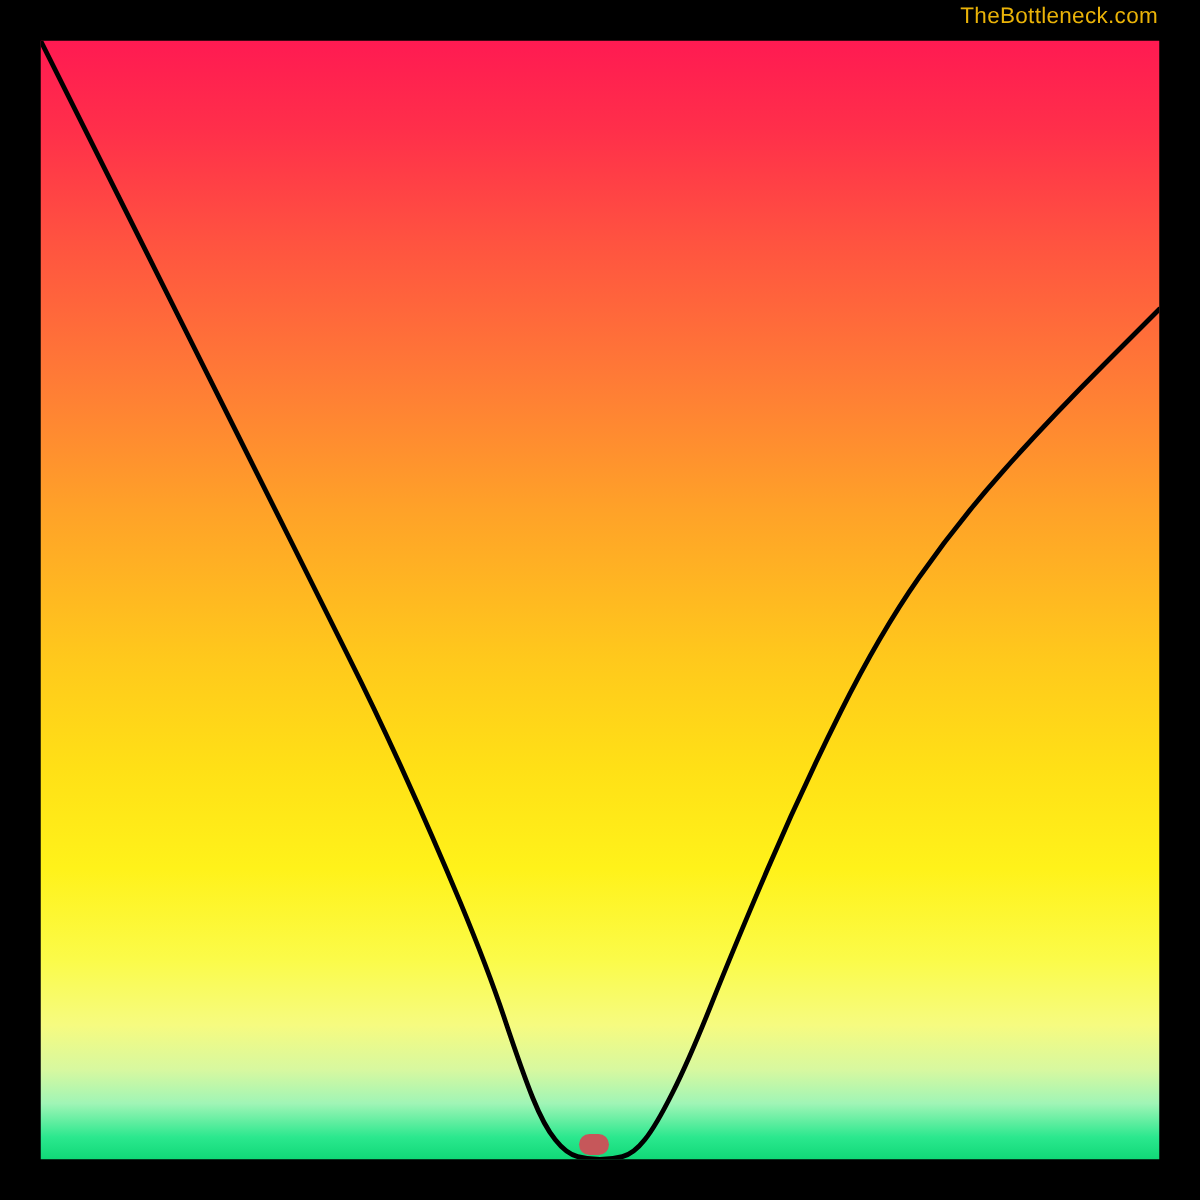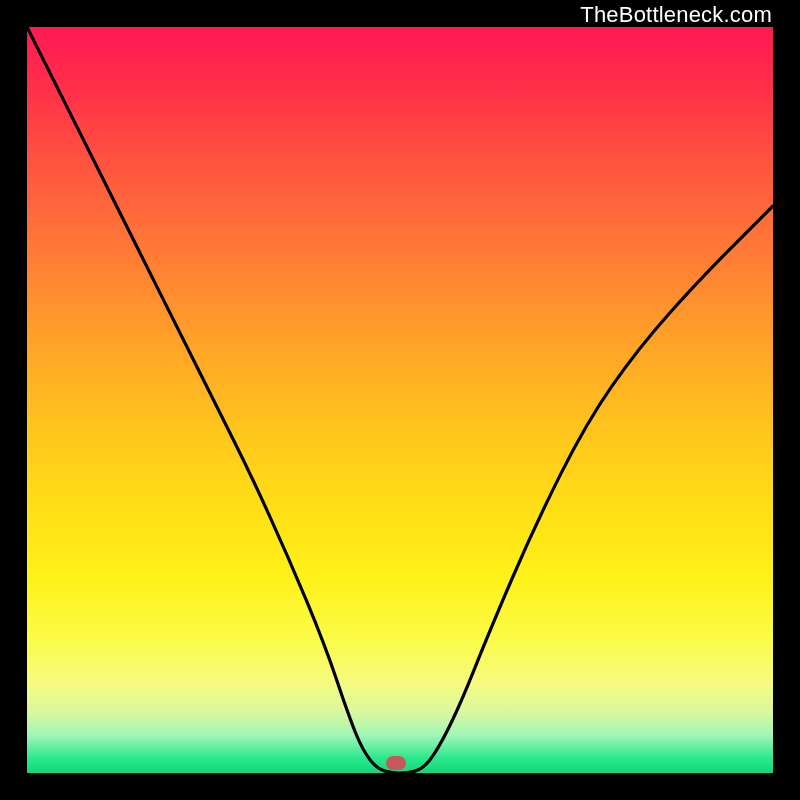--- a/index.html
+++ b/index.html
@@ -43,22 +43,22 @@
       #d7f8a0 92%,
       #a0f5b6 95%,
       #2be88e 98%,
       #10d877 100%
     );
   }
   .watermark {
     position: absolute;
     top: 2px;
     right: 28px;
-    color: #ffffff;
-    font-size: 22px;
+    color: #eab308;
+    font-size: 15px;
     font-weight: 400;
     letter-spacing: 0.2px;
     user-select: none;
   }
   svg.curve {
     position: absolute;
     inset: 0;
     width: 100%;
     height: 100%;
   }

